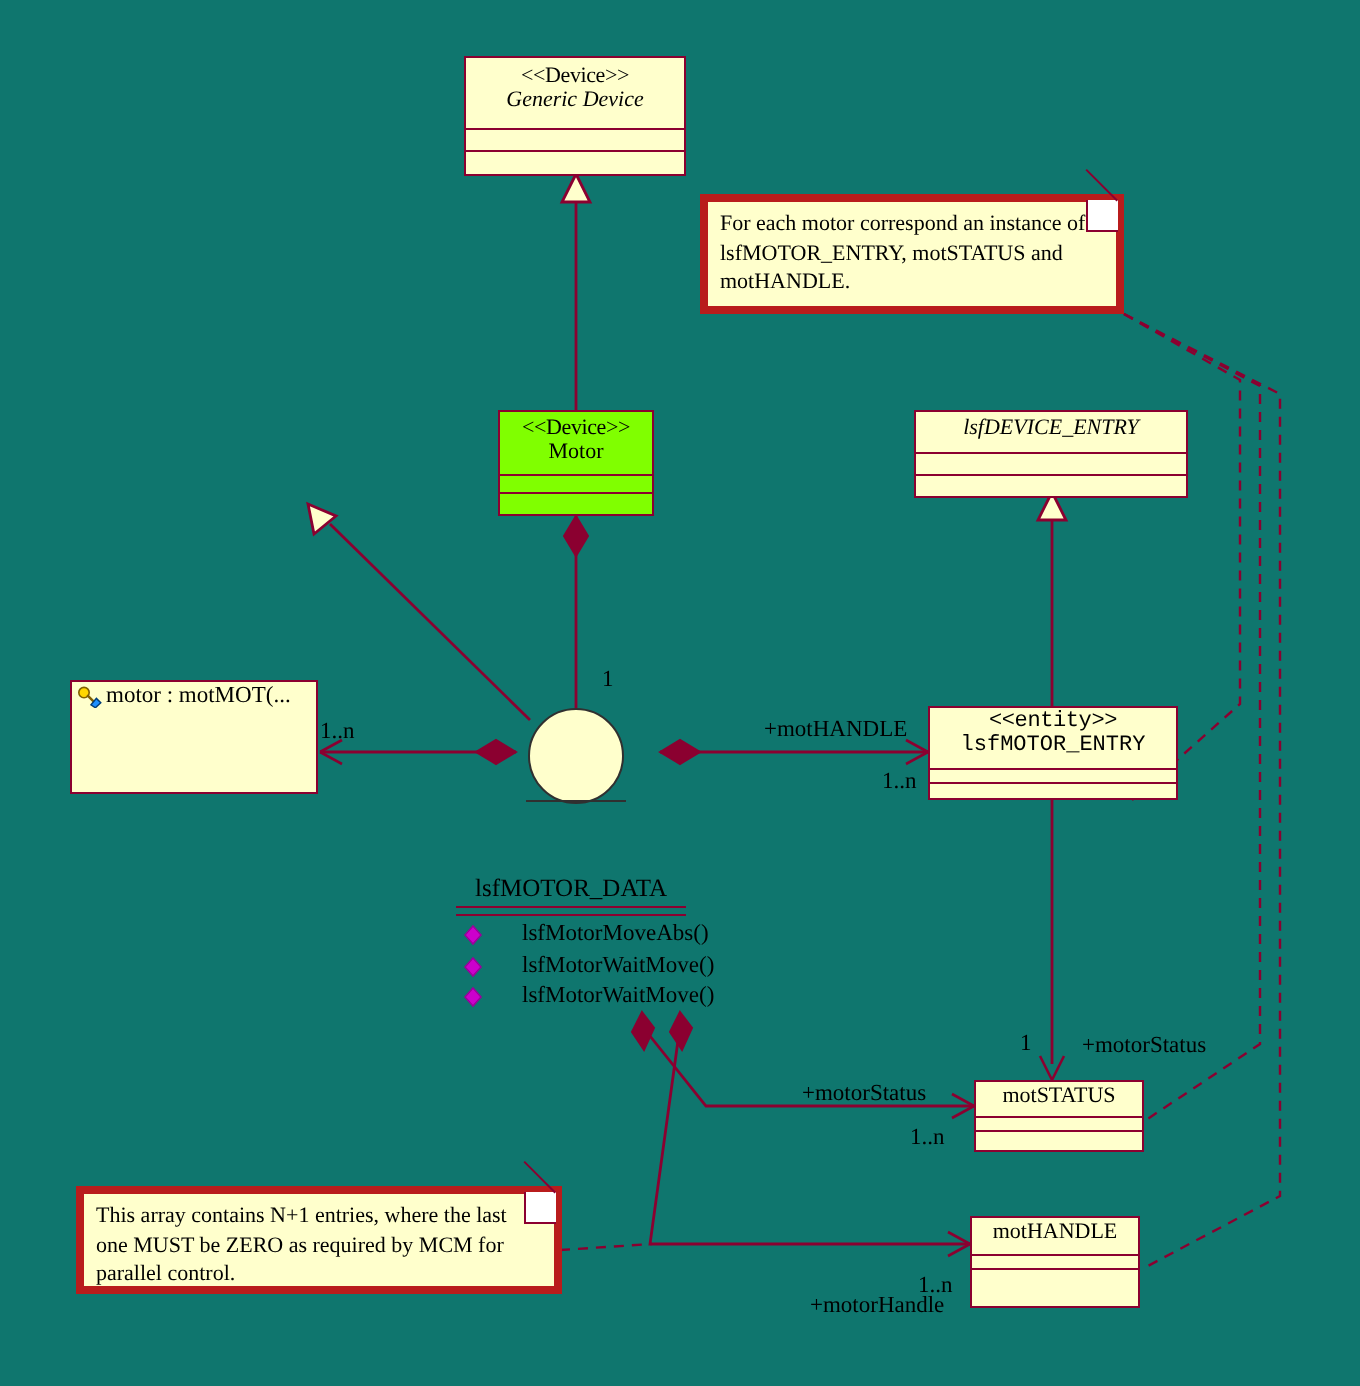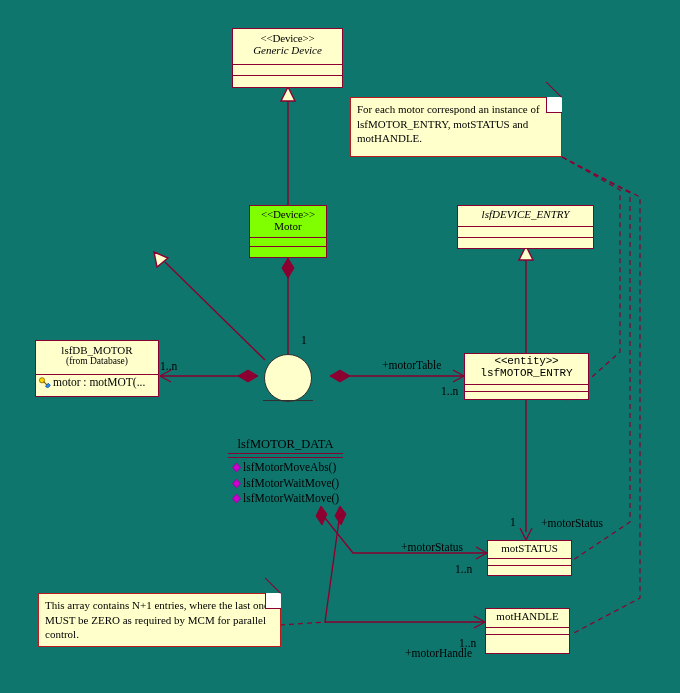--- a/index.html
+++ b/index.html
@@ -84,21 +84,21 @@
     font-size: 11.5px;
     white-space: nowrap;
     overflow: hidden;
   }
 
   
   .note {
     position: absolute;
     box-sizing: border-box;
     background: #FFFFCC;
-    border: 1px solid #b91c1c;
+    border: 4px solid #b91c1c;
     font-size: 11px;
     line-height: 1.32;
     padding: 4px 6px 3px 6px;
     color: #000;
   }
   .note .fold {
     position: absolute;
     right: -1px;
     top: -1px;
     width: 15px;
@@ -162,21 +162,21 @@
   }
   .oplist {
     position: absolute;
     font-size: 11.5px;
     color: #000;
     white-space: nowrap;
   }
   .oprow {
     display: flex;
     align-items: center;
-    gap: 1px;
+    gap: 19px;
     line-height: 1.35;
   }
 
   .keyicon {
     display: inline-block;
     width: 12px;
     height: 11px;
     position: relative;
     flex: 0 0 auto;
   }
@@ -294,24 +294,20 @@
 
   <div class="umlbox" style="left:457px; top:205px; width:137px; height:44px;">
     <div class="hdr" style="height:21px; padding-top:2px;">
       <span class="cname ital">lsfDEVICE_ENTRY</span>
     </div>
     <div class="band"></div>
     <div class="band last" style="height:11px;"></div>
   </div>
 
   <div class="umlbox" style="left:35px; top:340px; width:124px; height:57px;">
-    <div class="hdr" style="height:34px; padding-top:3px;">
-      <span class="cname">lsfDB_MOTOR</span>
-      <span class="sub">(from Database)</span>
-    </div>
     <div>
       <div class="attrrow">
         <span class="keyicon">
           <svg width="12" height="11" viewBox="0 0 12 11">
             <circle cx="3" cy="3.3" r="2.6" fill="#FFD700" stroke="#806000" stroke-width="0.8"></circle>
             <path d="M4.6,4.6 L8.6,8.6" stroke="#806000" stroke-width="1.2" fill="none"></path>
             <polygon points="6.5,9.4 9.2,6.2 11.4,8.4 8.7,10.9" fill="#1E90FF" stroke="#003C78" stroke-width="0.7"></polygon>
           </svg>
         </span>
         <span>motor : motMOT(...</span>
@@ -383,21 +379,21 @@
   <div class="note" style="left:38px; top:593px; width:243px; height:54px;">
     <div class="fold"></div>
     <div class="foldline"></div>
     <span>This array contains N+1 entries, where the last one MUST be ZERO as required by MCM for parallel control.</span>
   </div>
 
   <div class="mult" style="left:301px; top:334px;">1</div>
 
   <div class="mult" style="left:160px; top:360px;">1..n</div>
 
-  <div class="lbl" style="left:382px; top:359px;">+motorTable</div>
+  <div class="lbl" style="left:382px; top:359px;">+motHANDLE</div>
 
   <div class="mult" style="left:441px; top:385px;">1..n</div>
 
   <div class="mult" style="left:510px; top:516px;">1</div>
 
   <div class="lbl" style="left:541px; top:517px;">+motorStatus</div>
 
   <div class="lbl" style="left:401px; top:541px;">+motorStatus</div>
 
   <div class="mult" style="left:455px; top:563px;">1..n</div>

